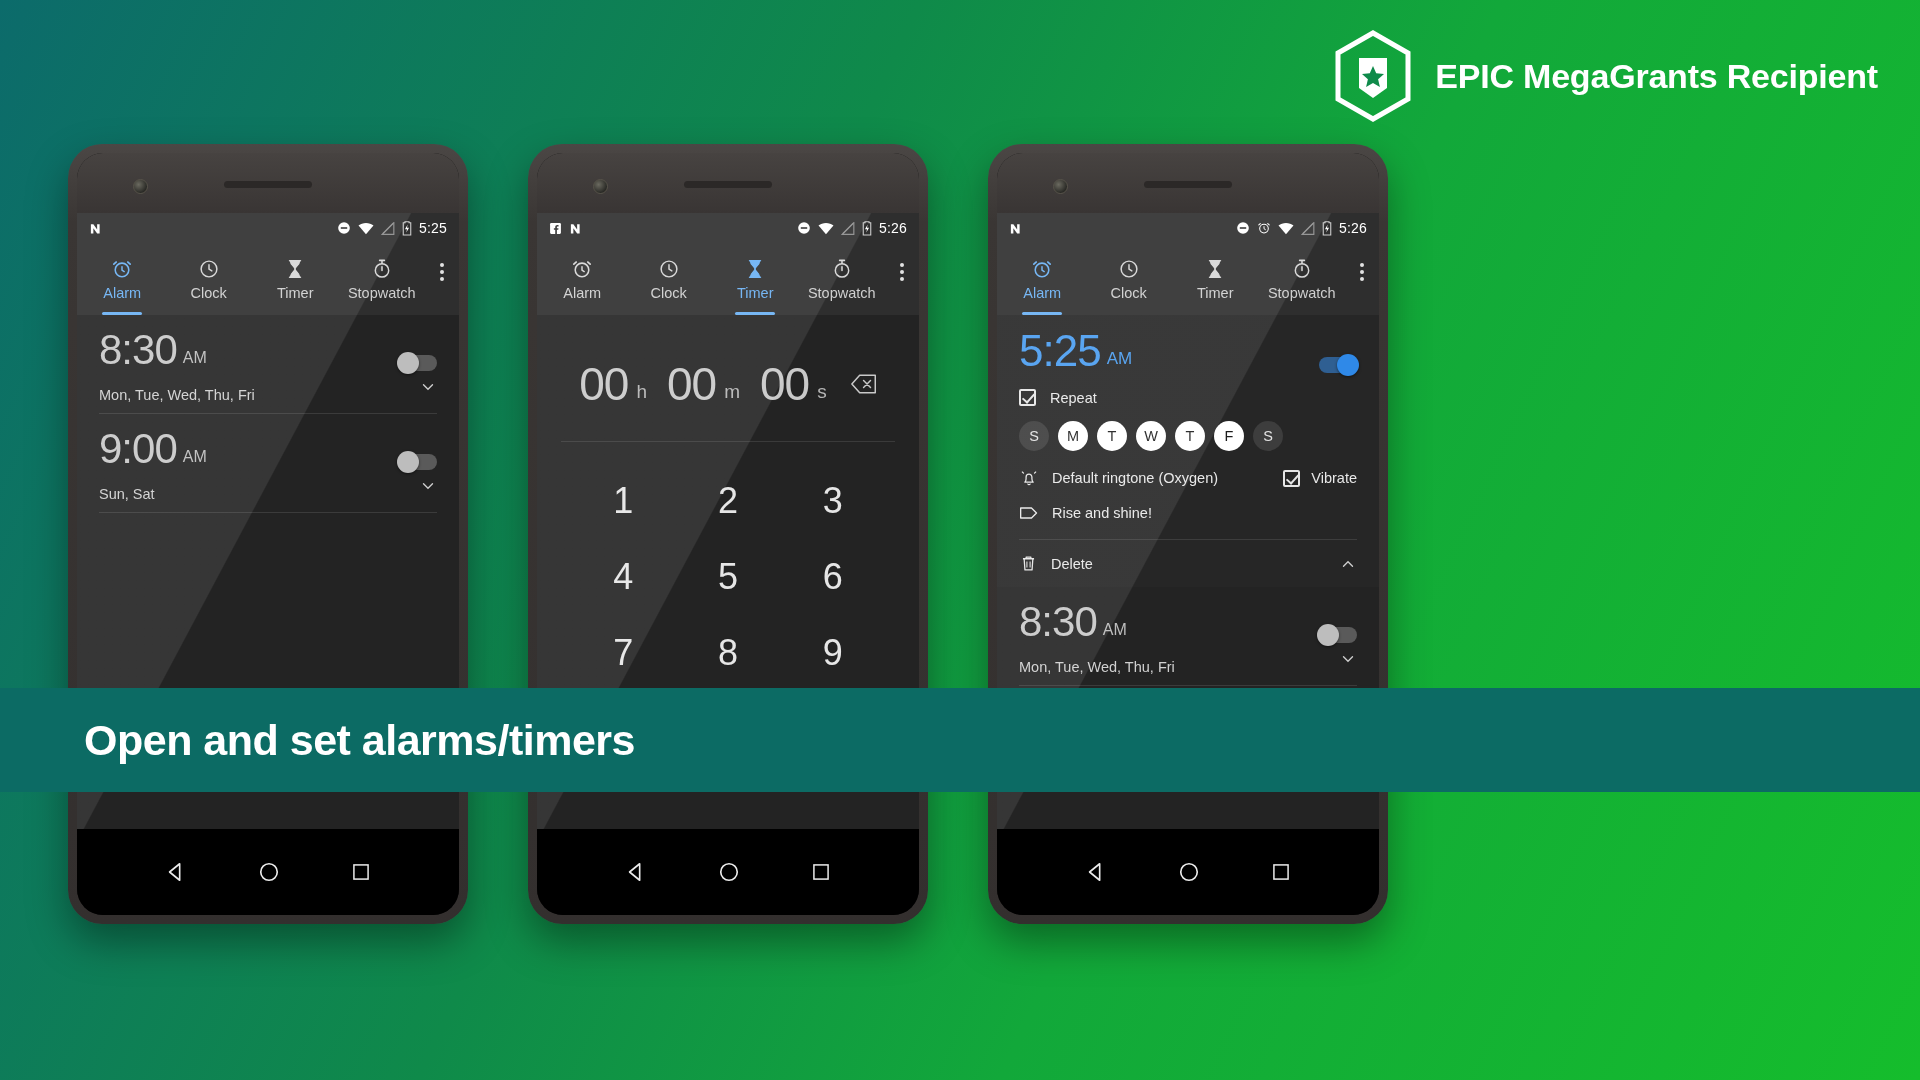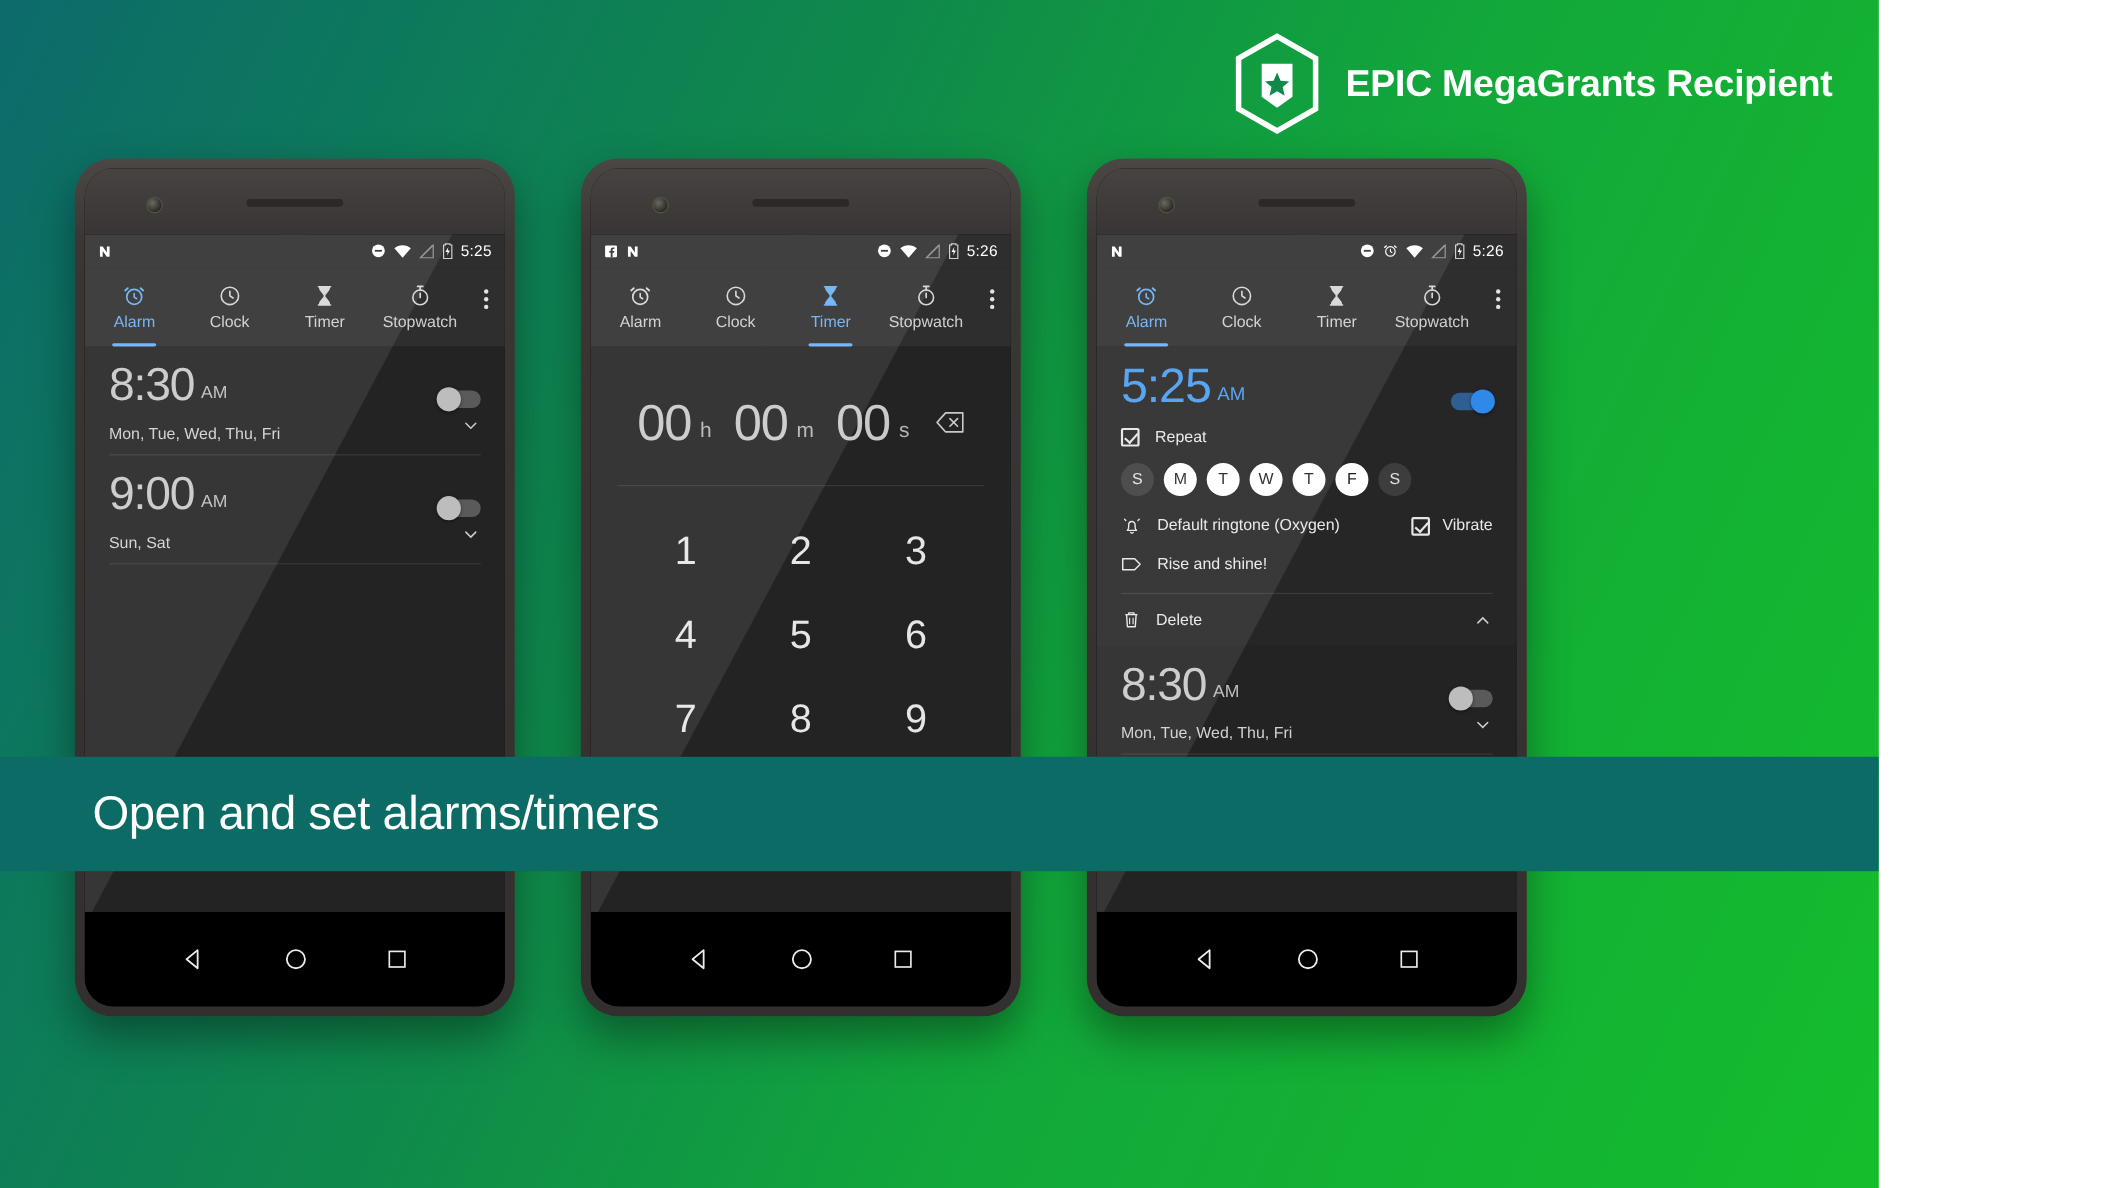--- a/index.html
+++ b/index.html
@@ -1,21 +1,21 @@
 <!DOCTYPE html>
 <html><head>
 <meta charset="utf-8">
 <style>
   * { box-sizing: border-box; margin: 0; padding: 0; }
   html, body {
     width: 1920px; height: 1080px; overflow: hidden;
     font-family: "Liberation Sans", sans-serif;
   }
   #stage {
-    position: relative; width: 1708px; height: 1080px;
+    position: relative; width: 1920px; height: 1080px;
     background: linear-gradient(115deg, #0c6b6b 0%, #0f8a4a 38%, #12a83a 62%, #15bd2c 100%);
     overflow: hidden;
   }
   
   .badge {
     position: absolute; right: 42px; top: 30px;
     display: flex; align-items: center; gap: 22px;
   }
   .badge-mark { width: 80px; height: 92px; flex: none; }
   .badge-text {
@@ -167,21 +167,21 @@
   .opt-right { margin-left: auto; display: flex; align-items: center; gap: 11px; }
   .exp-sep { height: 1px; background: #3d3d3d; margin: 18px 0 0 0; }
   .delete-row { display: flex; align-items: center; gap: 13px; margin-top: 14px; }
   .chev-up { margin-left: auto; }
   
   .caption {
     position: absolute; left: 0; right: 0; top: 688px; height: 104px;
     background: #0c6b64; display: flex; align-items: center;
   }
   .caption-text {
-    color: #fff; font-size: 43px; font-weight: normal;
+    color: #fff; font-size: 43px; font-weight: bold;
     padding-left: 84px; letter-spacing: -0.5px;
   }
   
   .gloss {
     position: absolute; inset: 0; pointer-events: none;
     background: linear-gradient(118deg, rgba(255,255,255,.085) 0%, rgba(255,255,255,.085) 47%, rgba(255,255,255,0) 47.2%);
   }
 </style>
 </head>
 <body>

